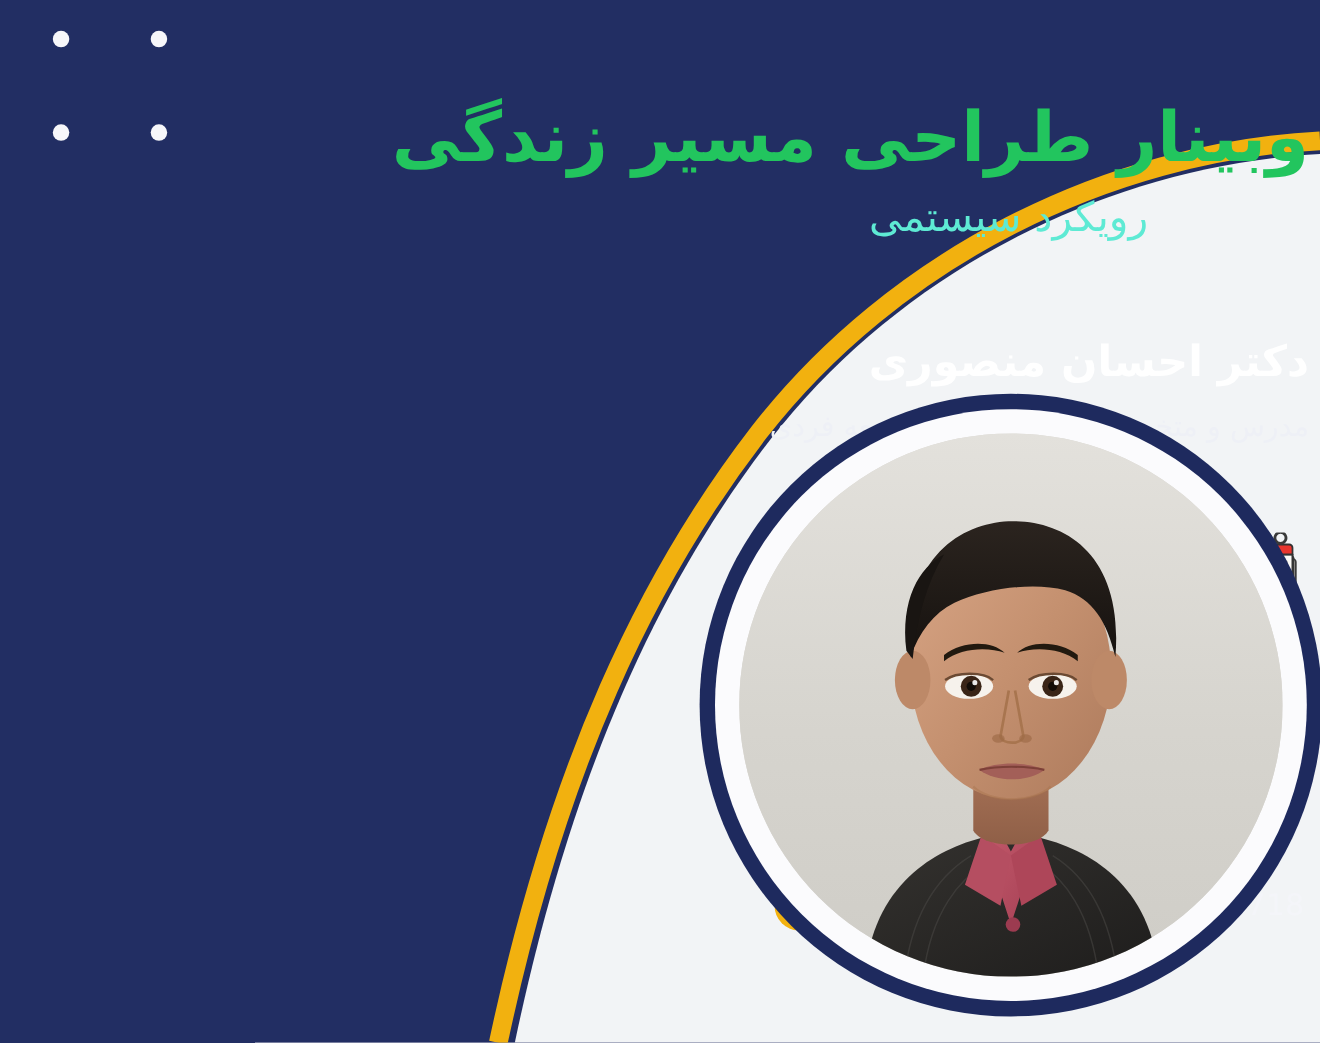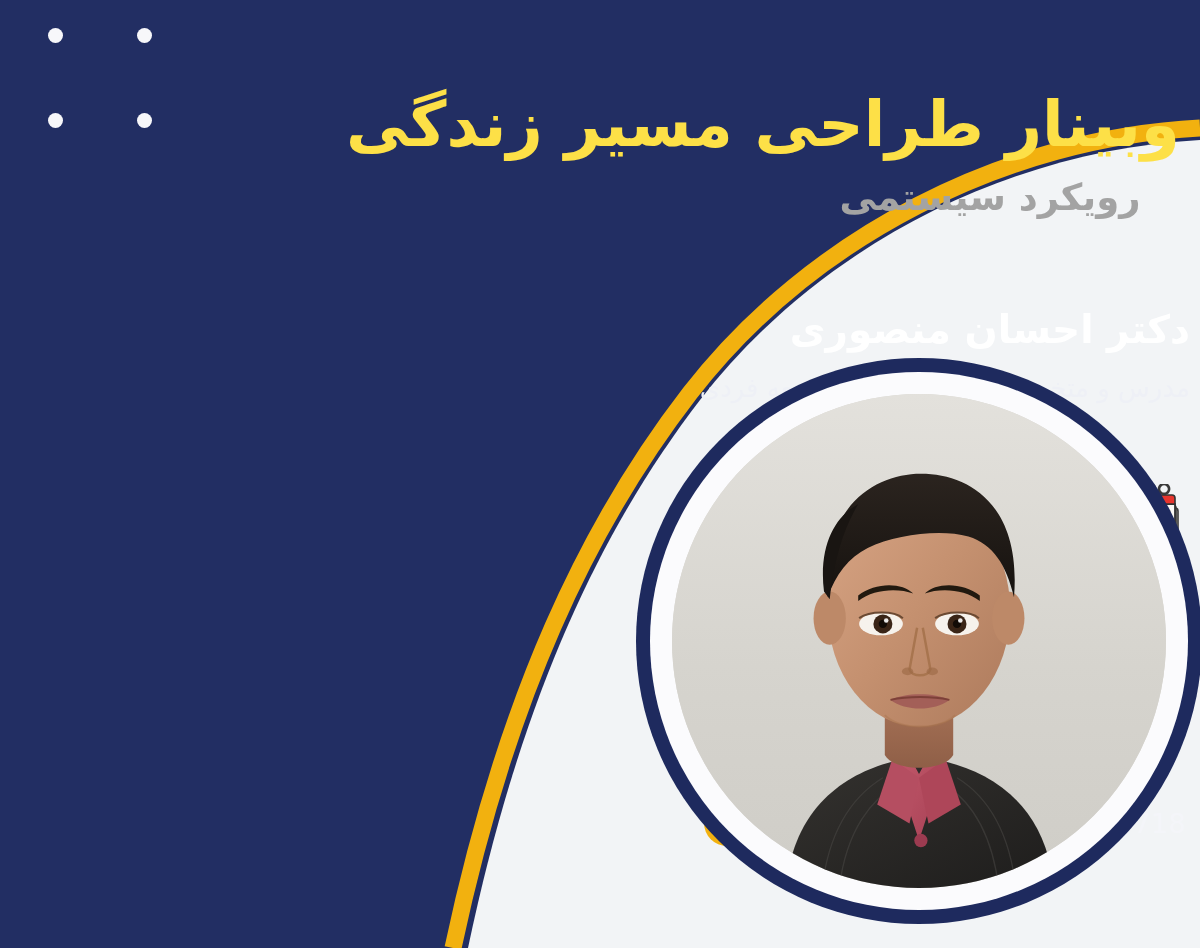--- a/index.html
+++ b/index.html
@@ -50,40 +50,40 @@
     top: 0;
     right: 0;
     width: 880px;
     height: 948px;
     z-index: 5;
   }
 
   .title {
     position: absolute;
     top: 92px;
-    right: 20px;
+    right: 10px;
     width: 860px;
     text-align: right;
-    color: #fde047;
+    color: #22c55e;
     font-size: 63px;
     font-weight: bold;
     line-height: 1.05;
     letter-spacing: -0.5px;
     white-space: nowrap;
   }
 
   .subtitle {
     position: absolute;
     top: 178px;
     right: 10px;
     width: 400px;
-    text-align: center;
-    color: #a3a3a3;
+    text-align: left;
+    color: #5eead4;
     font-size: 37px;
-    font-weight: bold;
+    font-weight: normal;
     line-height: 1.1;
     white-space: nowrap;
   }
 
   .speaker-name {
     position: absolute;
     top: 308px;
     right: 10px;
     width: 560px;
     text-align: right;

